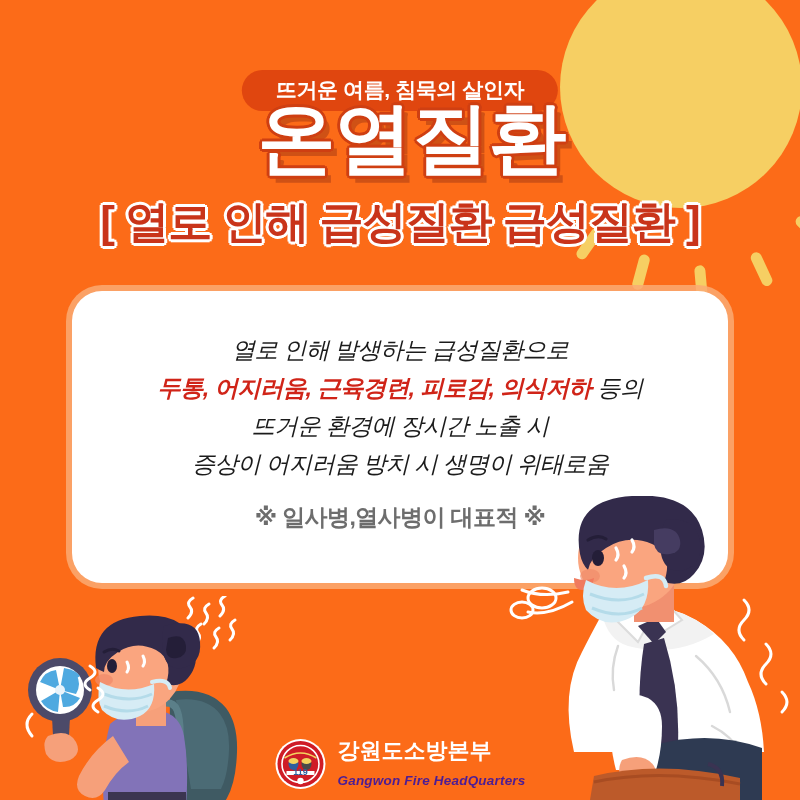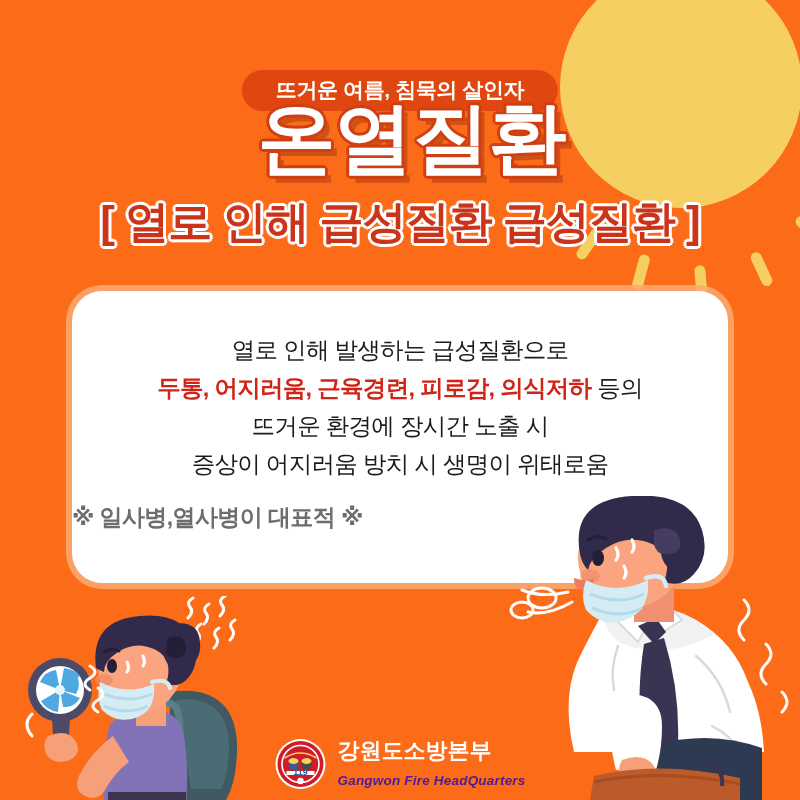--- a/index.html
+++ b/index.html
@@ -116,27 +116,28 @@
     position: absolute;
     left: 0;
     right: 0;
     top: 40px;
     text-align: center;
     font-size: 23.5px;
     color: #1b1b1b;
     line-height: 1.62;
     letter-spacing: -0.7px;
   }
-  .card-body .ln { display: block; white-space: nowrap; }
+  .card-body .ln { display: block; white-space: nowrap; font-style: italic; }
   .card-body .hl { color: #d02418; font-weight: bold; }
   .card-note {
     position: absolute;
     left: 0;
     right: 0;
     top: 211px;
+    text-align: center;
     font-size: 23px;
     font-weight: bold;
     color: #6d6d6d;
     letter-spacing: -0.6px;
     white-space: nowrap;
   }
 
   
   .figure { position: absolute; pointer-events: none; }
   .fig-left  { left: 18px;  top: 596px; width: 260px; height: 210px; }

